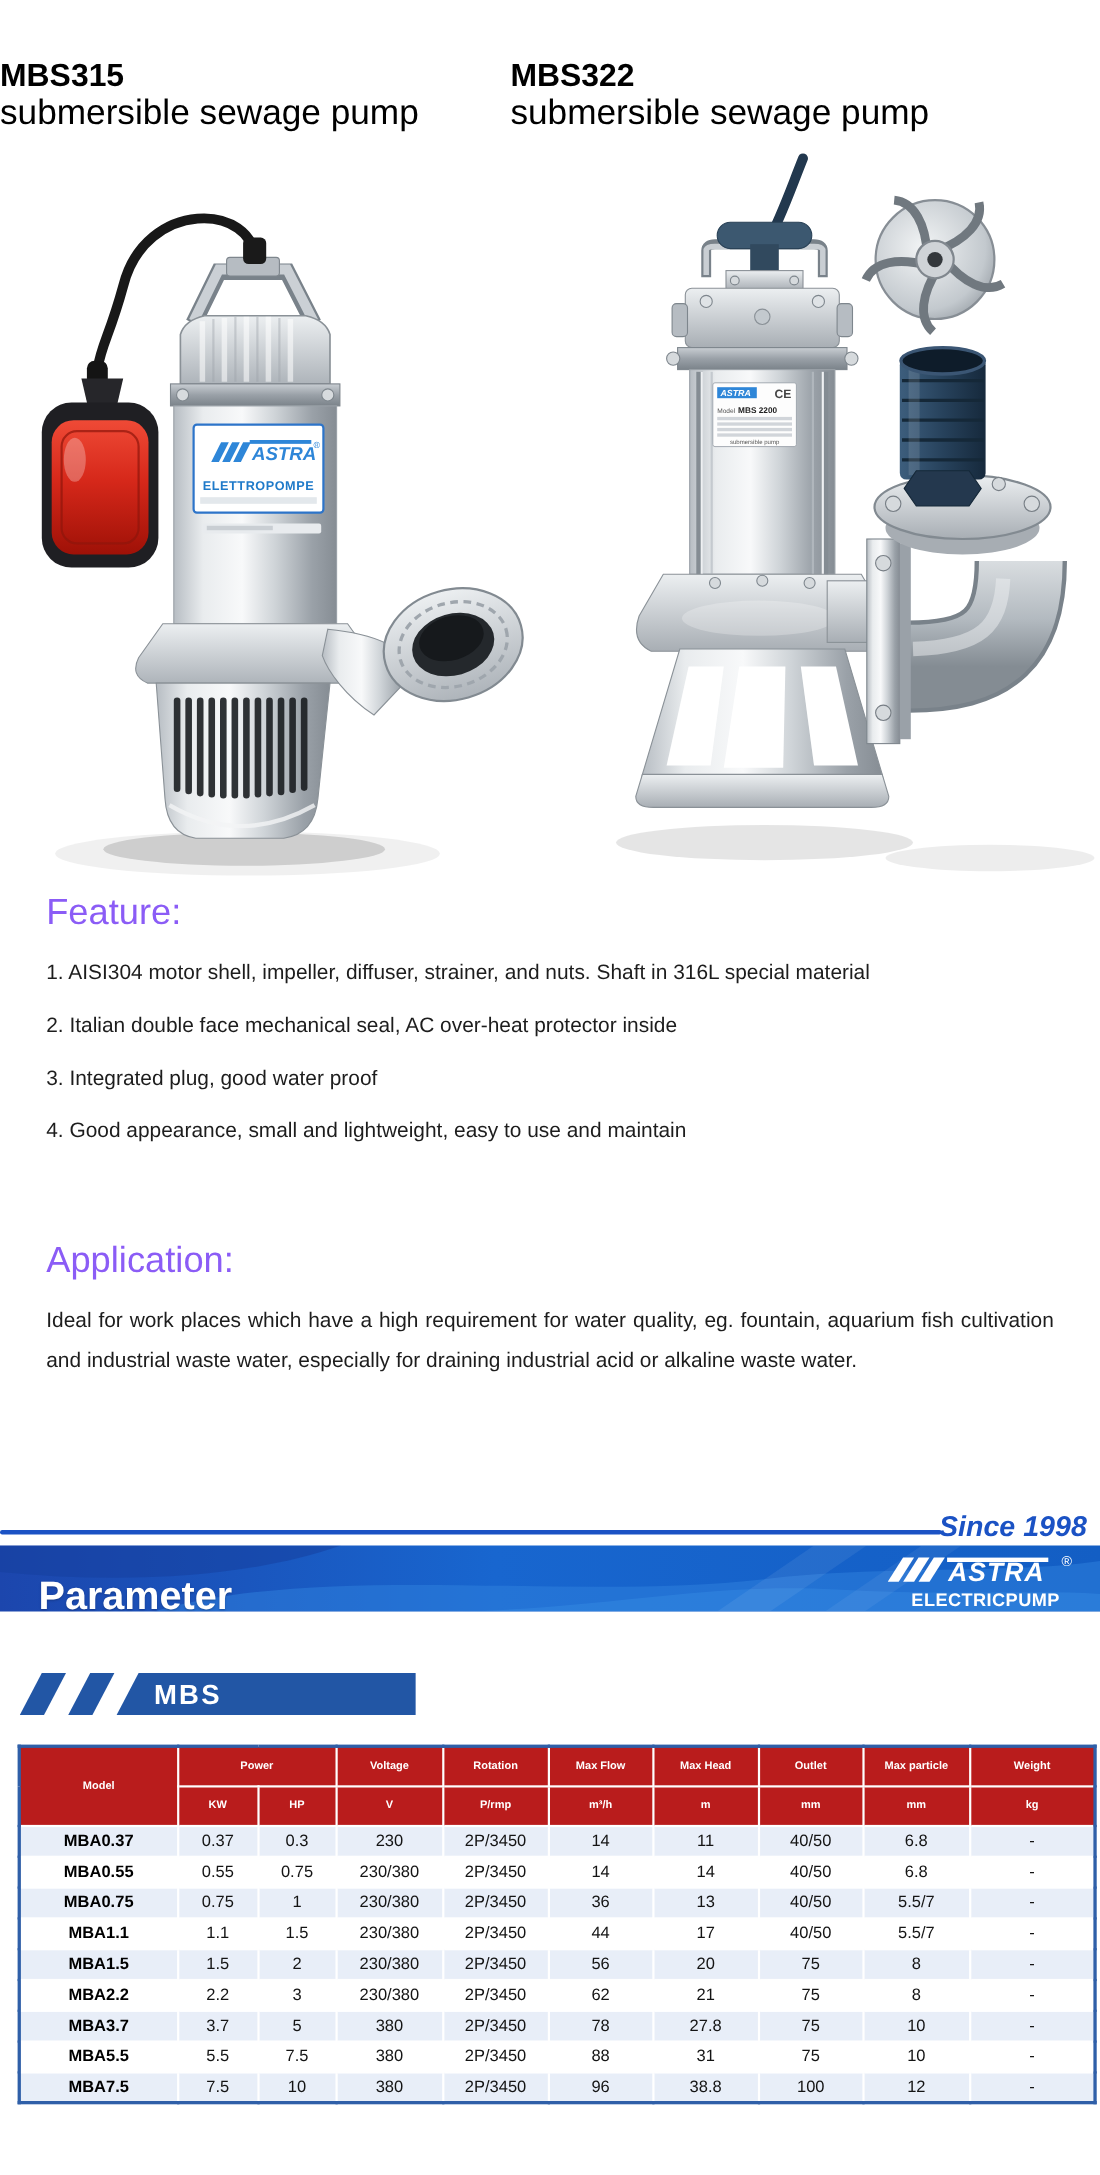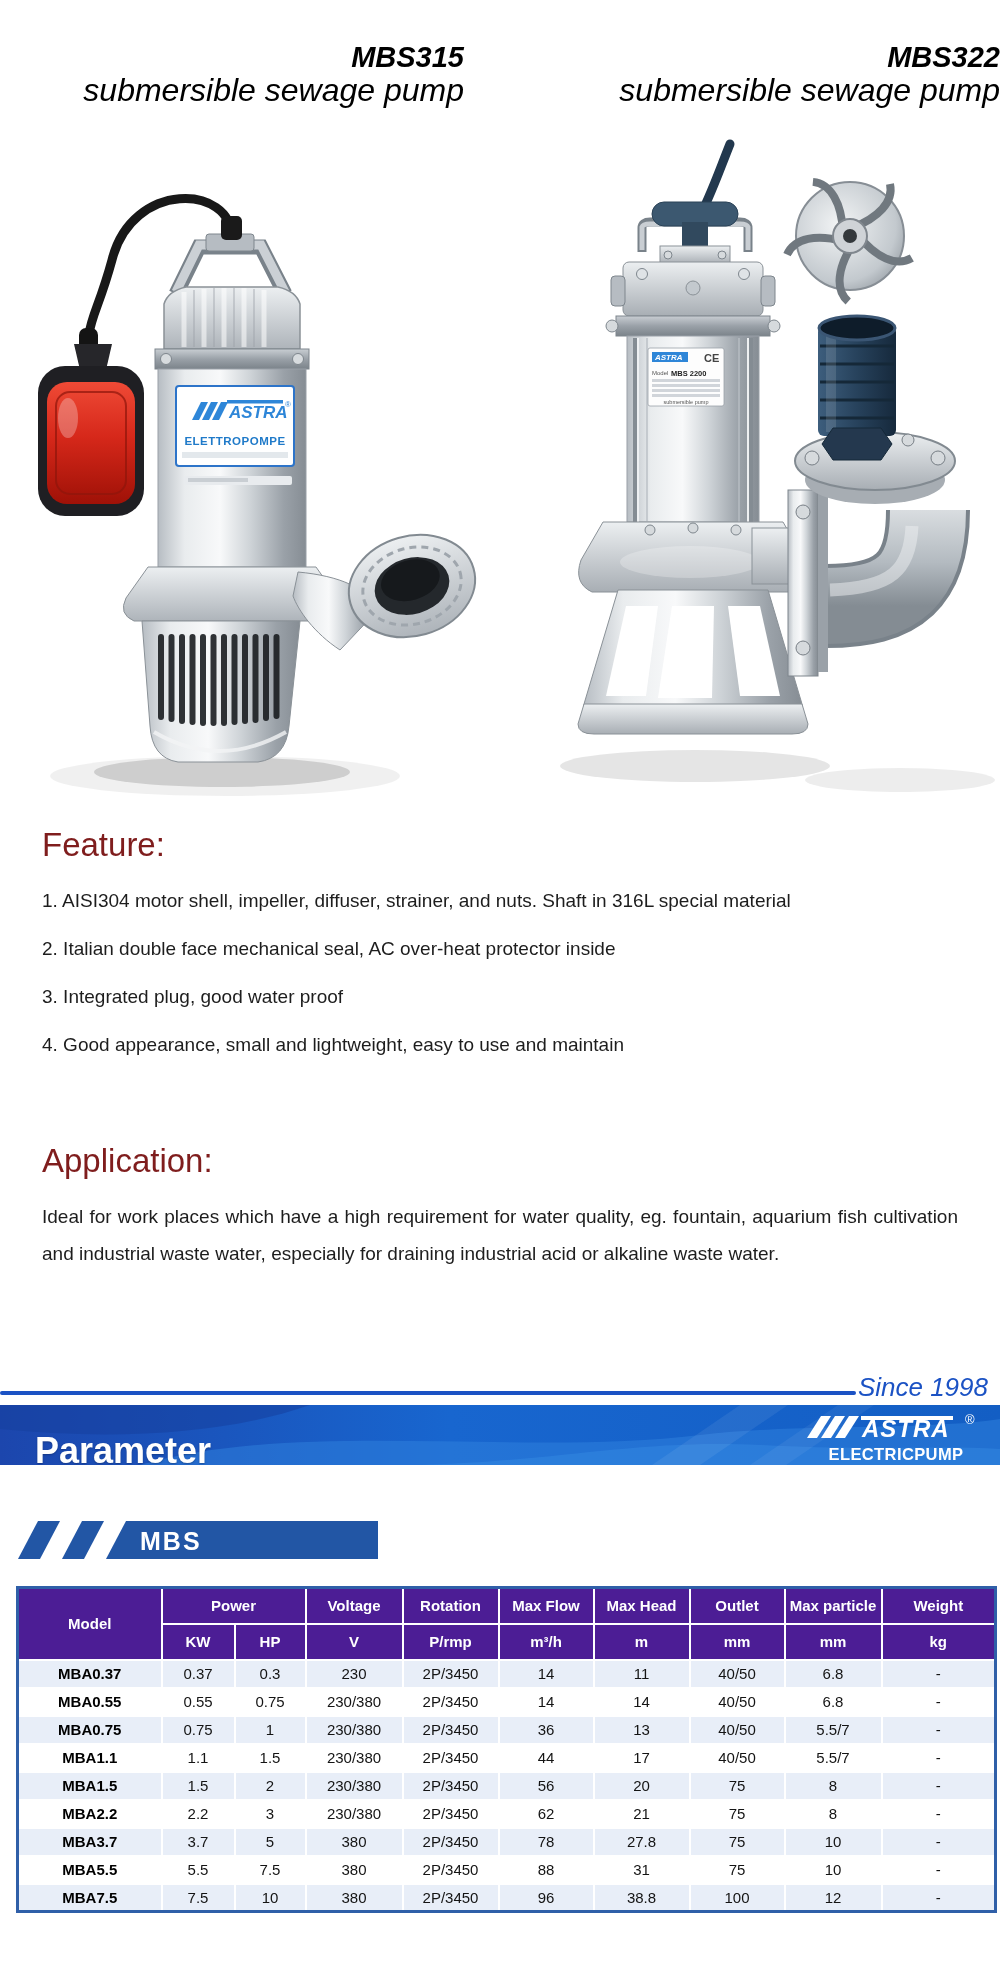--- a/index.html
+++ b/index.html
@@ -1,56 +1,56 @@
 <!DOCTYPE html>
 <html><head>
 <meta charset="utf-8">
 <style>
   html,body{margin:0;padding:0;background:#fff;}
   .page{position:relative;width:1000px;height:1977px;background:#fff;overflow:hidden;
         font-family:"Liberation Sans",sans-serif;color:#1a1a1a;}
   
-  .title-block{position:absolute;top:40px;text-align:right;font-style:italic;}
+  .title-block{position:absolute;top:52px;text-align:left;}
   .title-block.tb-left{left:0;width:464px;}
   .title-block.tb-right{left:464px;width:536px;}
   .model-name{font-size:29px;font-weight:bold;line-height:34px;color:#000;}
   .model-sub{font-size:32px;line-height:32px;color:#000;}
   
   .photo{position:absolute;top:128px;width:500px;height:672px;}
   .photo-left{left:0;}
   .photo-right{left:500px;}
   
   .txt-section{position:absolute;left:42px;right:42px;}
   .feature-sec{top:810px;}
   .application-sec{top:1126px;}
-  .txt-section h2{margin:16px 0 18px 0;font-size:33px;font-weight:400;color:#7f1d1d;}
+  .txt-section h2{margin:0 0 18px 0;font-size:33px;font-weight:400;color:#8b5cf6;}
   .txt-section p{margin:0 0 11px 0;font-size:19px;line-height:37px;color:#1d1d1d;
                  text-align:justify;}
   .application-sec p{margin-top:16px;}
   
   .since-rule{position:absolute;left:0;top:1391px;width:856px;height:4px;background:#1b52c4;border-radius:2px;}
-  .since-label{position:absolute;right:12px;top:1372px;font-size:26px;font-weight:normal;
+  .since-label{position:absolute;right:12px;top:1372px;font-size:26px;font-weight:bold;
                font-style:italic;color:#1b52c4;}
   
   .banner{position:absolute;left:0;top:1405px;width:1000px;height:60px;
           background:linear-gradient(90deg,#1c46ad 0%,#1866cf 45%,#135ec4 100%);overflow:hidden;}
   .banner .waves{position:absolute;left:0;top:0;width:100%;height:100%;}
   .banner-title{position:absolute;left:35px;top:16px;line-height:60px;font-size:36px;
                 font-weight:bold;color:#fff;text-shadow:0 1px 2px rgba(0,0,0,0.25);}
   .banner-logo{position:absolute;right:15px;top:3px;width:178px;text-align:center;}
   .banner-logo .logo-sub{font-size:16.5px;font-weight:bold;color:#fff;letter-spacing:0.4px;margin-top:-3px;}
   
   .series-badge{position:absolute;left:18px;top:1521px;width:360px;height:38px;}
   
   .param-table{position:absolute;left:16px;top:1586px;width:978px;border-collapse:collapse;
                border:3px solid #2f5fa8;table-layout:fixed;}
   .param-table th,.param-table td{border:2px solid #fff;padding:0;text-align:center;vertical-align:middle;}
   .param-table thead tr{height:36px;}
   .param-table tbody tr{height:28px;}
-  .param-table th{background:#4c1d95;color:#fff;font-size:15px;font-weight:bold;margin-left:33px;}
+  .param-table th{background:#b91c1c;color:#fff;font-size:10px;font-weight:bold;margin-left:33px;}
   .param-table tbody tr:nth-child(odd){background:#e8eef8;}
   .param-table tbody tr:nth-child(even){background:#ffffff;}
   .param-table td{font-size:15px;color:#141414;}
   .param-table td.model-cell{font-weight:bold;color:#000;}
 </style>
 </head>
 <body>
 
 <div class="page">
 

